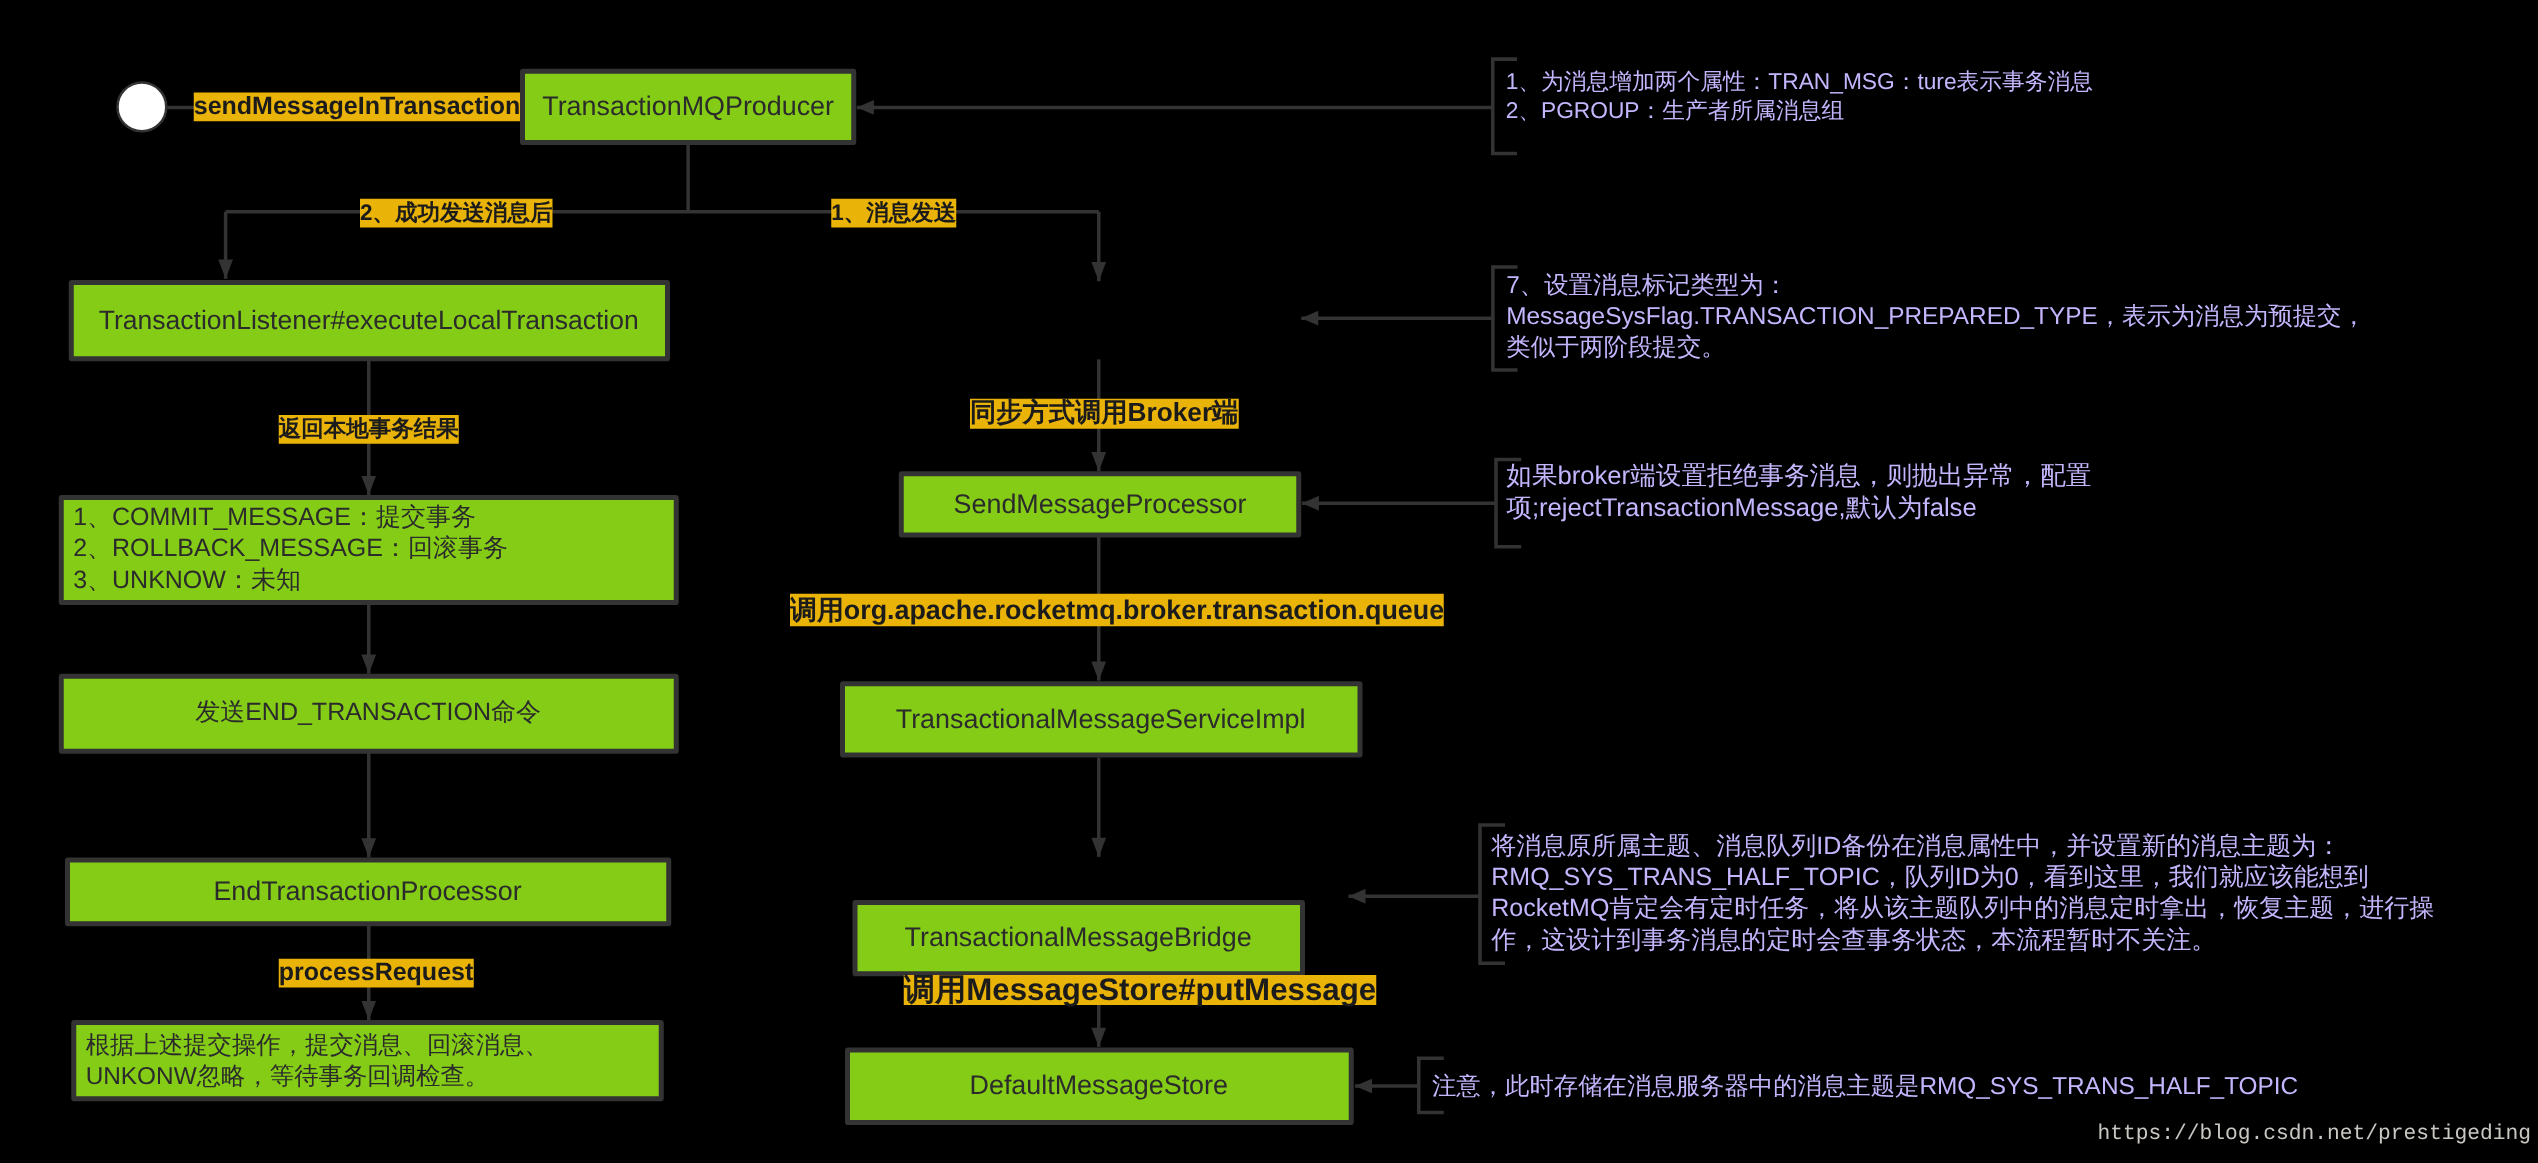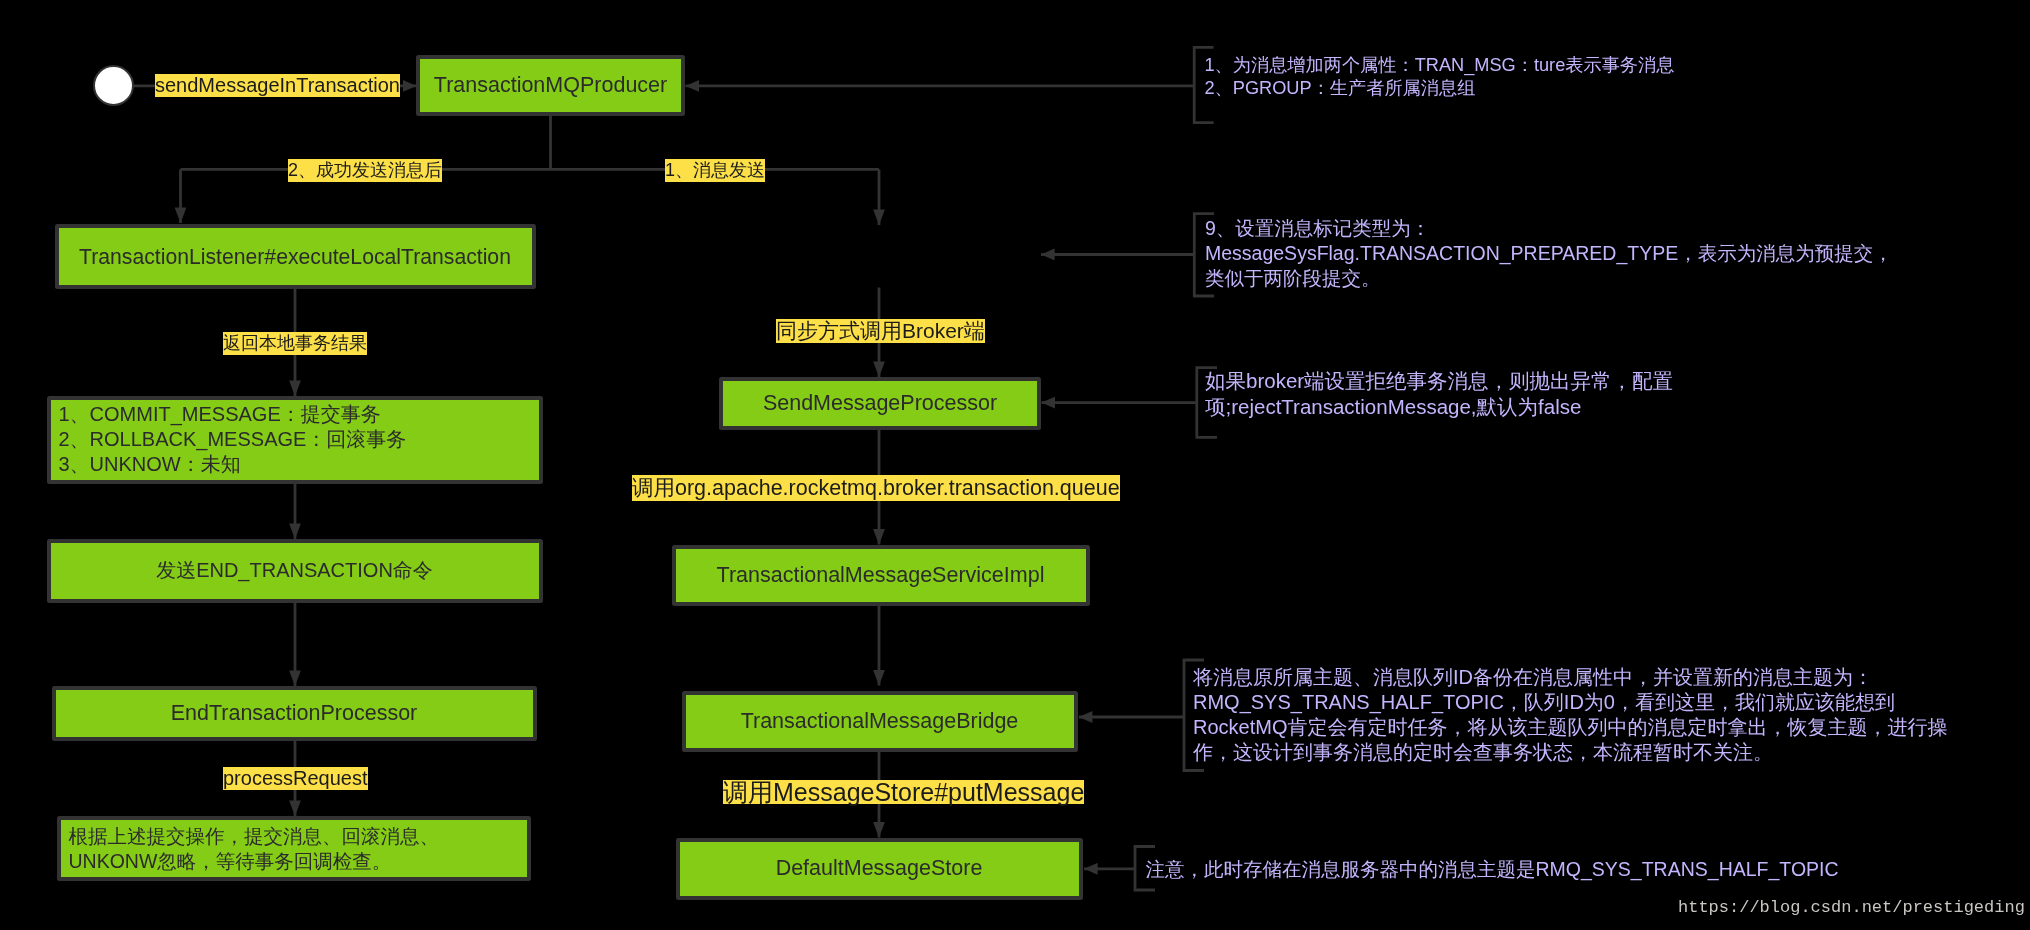--- a/index.html
+++ b/index.html
@@ -7,22 +7,22 @@
   body{width:2030px;height:930px;overflow:hidden;
        font-family:"Liberation Sans","DejaVu Sans",sans-serif;
        -webkit-font-smoothing:antialiased;}
   #stage{position:relative;width:2030px;height:930px;background:#000;}
   svg.conn{position:absolute;left:0;top:0;width:2030px;height:930px;overflow:visible;}
   .node{position:absolute;background:#84cc16;border:4px solid #333;border-radius:2.5px;box-sizing:border-box;
         color:#2b2b2b;font-size:21.5px;line-height:25px;display:flex;align-items:center;
         justify-content:center;text-align:center;white-space:pre-line;}
   .node.lefttext{justify-content:flex-start;text-align:left;padding-left:8px;}
   .brk{display:block;width:284px;word-break:break-all;text-align:center;}
-  .elabel{position:absolute;background:#fde047;color:#1b1b1b;font-size:20px;line-height:23px;
-          white-space:nowrap;box-sizing:border-box;}
+  .elabel{position:absolute;background:#eab308;color:#1b1b1b;font-size:20px;line-height:23px;
+          white-space:nowrap;box-sizing:border-box;font-weight:bold;}
   .note{position:absolute;color:#c4b5fd;font-size:19.5px;line-height:24.9px;white-space:pre;}
   .wm{position:absolute;color:#c9c7c1;font-family:"Liberation Mono","DejaVu Sans Mono",monospace;
       font-size:17px;line-height:18px;}
   .startdot{position:absolute;border-radius:50%;background:#fff;border:2.7px solid #333;box-sizing:border-box;}
 </style>
 </head>
 <body>
 
 <div id="stage">
 
@@ -82,36 +82,36 @@
   <div class="node" style="left:51.5px;top:686px;width:485px;height:54.5px;">EndTransactionProcessor</div>
 
   <div class="node lefttext" style="left:56.5px;top:816px;width:474px;height:65px;font-size:19.5px;line-height:24.5px;">根据上述提交操作，提交消息、回滚消息、
 UNKONW忽略，等待事务回调检查。</div>
 
 
   <div class="node" style="left:719px;top:377px;width:322px;height:52.5px;">SendMessageProcessor</div>
 
   <div class="node" style="left:671.5px;top:544.5px;width:418px;height:61.5px;">TransactionalMessageServiceImpl</div>
 
-  <div class="node" style="left:681.5px;top:691px;width:396px;height:61px;">TransactionalMessageBridge</div>
+  <div class="node" style="left:681.5px;top:720px;width:362px;height:61px;">TransactionalMessageBridge</div>
 
   <div class="node" style="left:675.5px;top:837.5px;width:407px;height:62px;">DefaultMessageStore</div>
 
   <div class="elabel" style="left:155px;top:73.5px;font-size:20px;">sendMessageInTransaction</div>
   <div class="elabel" style="left:288px;top:158.5px;font-size:18px;">2、成功发送消息后</div>
   <div class="elabel" style="left:665px;top:158.5px;font-size:18px;">1、消息发送</div>
   <div class="elabel" style="left:223px;top:332px;font-size:18px;">返回本地事务结果</div>
   <div class="elabel" style="left:223px;top:767px;font-size:20px;">processRequest</div>
   <div class="elabel" style="left:776px;top:319px;font-size:21px;line-height:24.3px;">同步方式调用Broker端</div>
   <div class="elabel" style="left:632px;top:474.8px;font-size:21.5px;line-height:25.2px;box-sizing:border-box;padding-top:1.4px;">调用org.apache.rocketmq.broker.transaction.queue</div>
   <div class="elabel" style="left:723px;top:780.3px;font-size:25px;line-height:24px;">调用MessageStore#putMessage</div>
 
   <div class="note" style="left:1204.5px;top:53.5px;font-size:18.2px;line-height:23.4px;">1、为消息增加两个属性：TRAN_MSG：ture表示事务消息
 2、PGROUP：生产者所属消息组</div>
-  <div class="note" style="left:1205px;top:216px;">9、设置消息标记类型为：
+  <div class="note" style="left:1205px;top:216px;">7、设置消息标记类型为：
 MessageSysFlag.TRANSACTION_PREPARED_TYPE，表示为消息为预提交，
 类似于两阶段提交。</div>
   <div class="note" style="left:1205px;top:368.3px;font-size:20.5px;line-height:26px;">如果broker端设置拒绝事务消息，则抛出异常，配置
 项;rejectTransactionMessage,默认为false</div>
   <div class="note" style="left:1193px;top:665px;font-size:20px;line-height:24.9px;">将消息原所属主题、消息队列ID备份在消息属性中，并设置新的消息主题为：
 RMQ_SYS_TRANS_HALF_TOPIC，队列ID为0，看到这里，我们就应该能想到
 RocketMQ肯定会有定时任务，将从该主题队列中的消息定时拿出，恢复主题，进行操
 作，这设计到事务消息的定时会查事务状态，本流程暂时不关注。</div>
   <div class="note" style="left:1145.5px;top:857px;">注意，此时存储在消息服务器中的消息主题是RMQ_SYS_TRANS_HALF_TOPIC</div>
 

